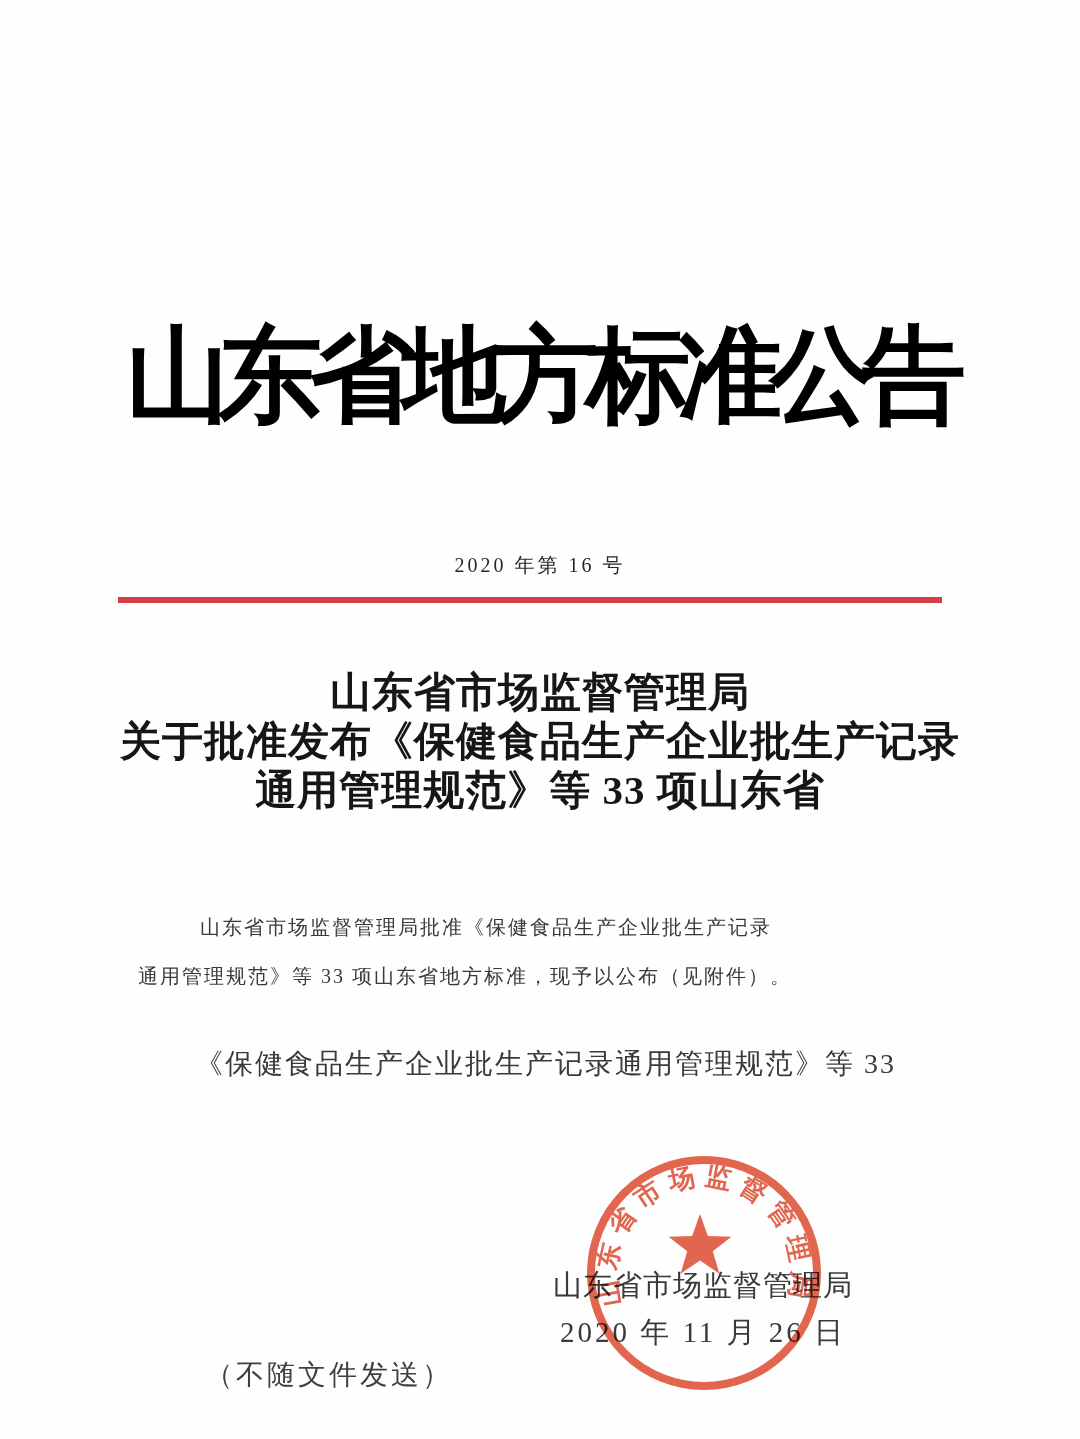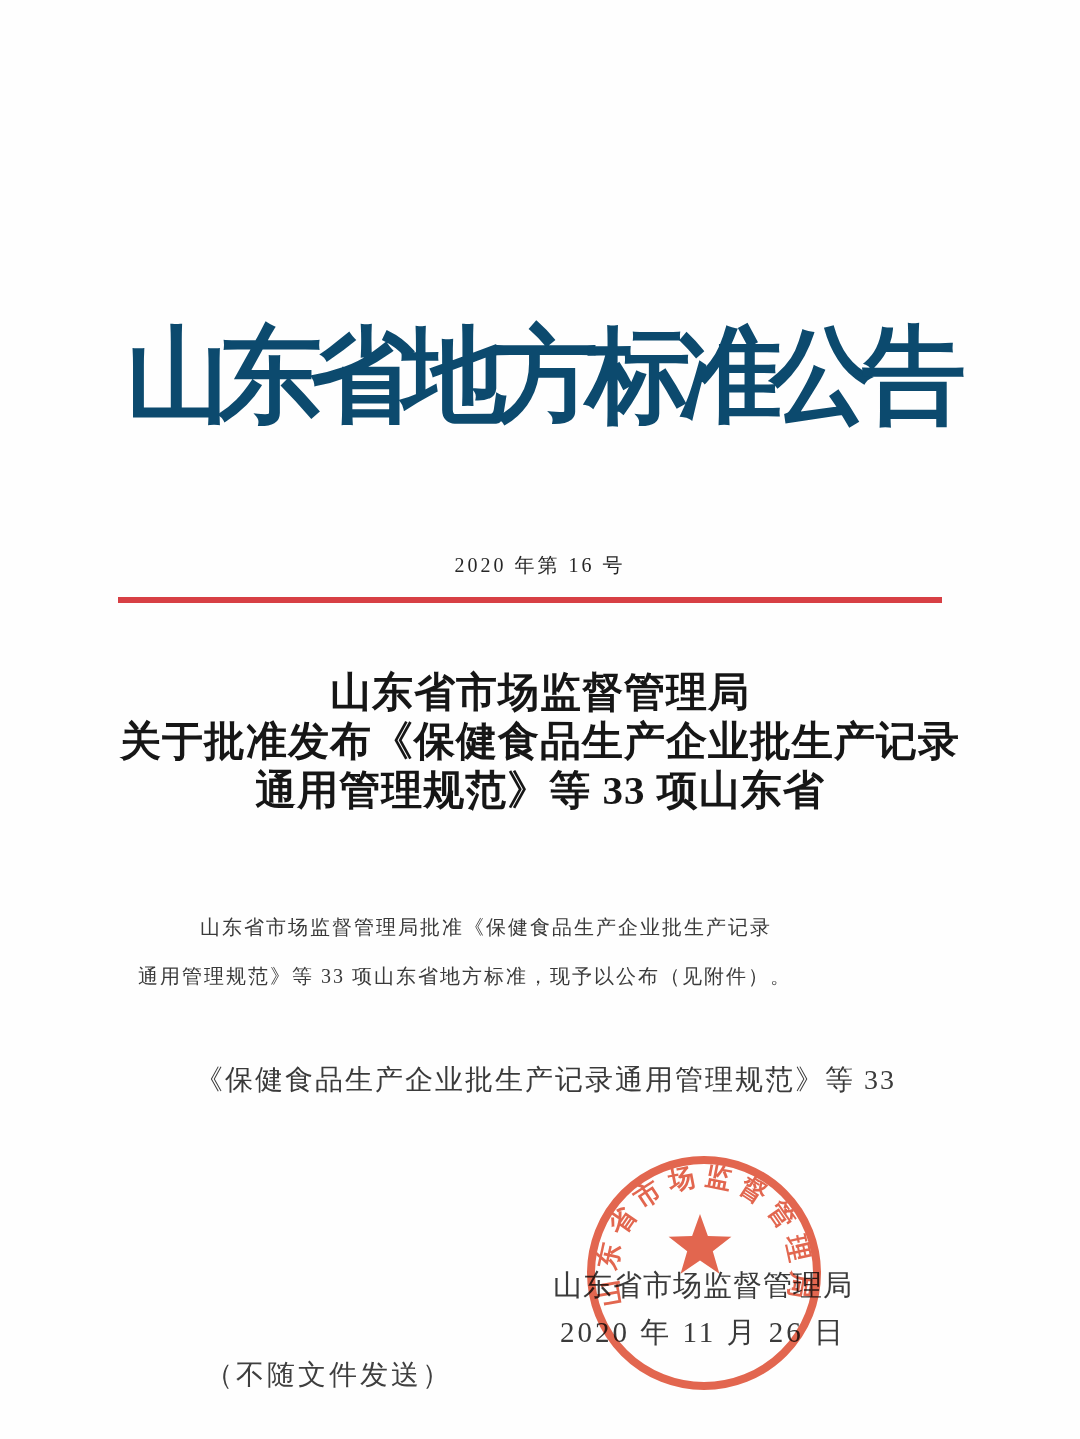--- a/index.html
+++ b/index.html
@@ -18,21 +18,21 @@
     position: absolute;
     top: 318px;
     left: 0;
     right: 0;
     margin: 0;
     text-align: center;
     font-size: 104px;
     line-height: 1.12;
     font-weight: 900;
     letter-spacing: -12px;
-    color: #0c4a6e;
+    color: #000000;
     white-space: nowrap;
   }
 
   .doc-number {
     position: absolute;
     top: 552px;
     left: 0;
     right: 0;
     text-align: center;
     font-size: 20px;
@@ -81,21 +81,21 @@
     top: 1040px;
     left: 195px;
     width: 760px;
     display: flex;
     font-size: 28px;
     line-height: 47px;
     letter-spacing: 2px;
     color: #3a3a3a;
   }
   .attachment-label { flex: 0 0 auto; }
-  .attachment-lines { flex: 1 1 auto; margin-top: 16px; }
+  .attachment-lines { flex: 1 1 auto; }
 
   .sign-block {
     position: absolute;
     top: 1262px;
     left: 550px;
     width: 306px;
     text-align: center;
     font-size: 29px;
     line-height: 47px;
     letter-spacing: 1px;

